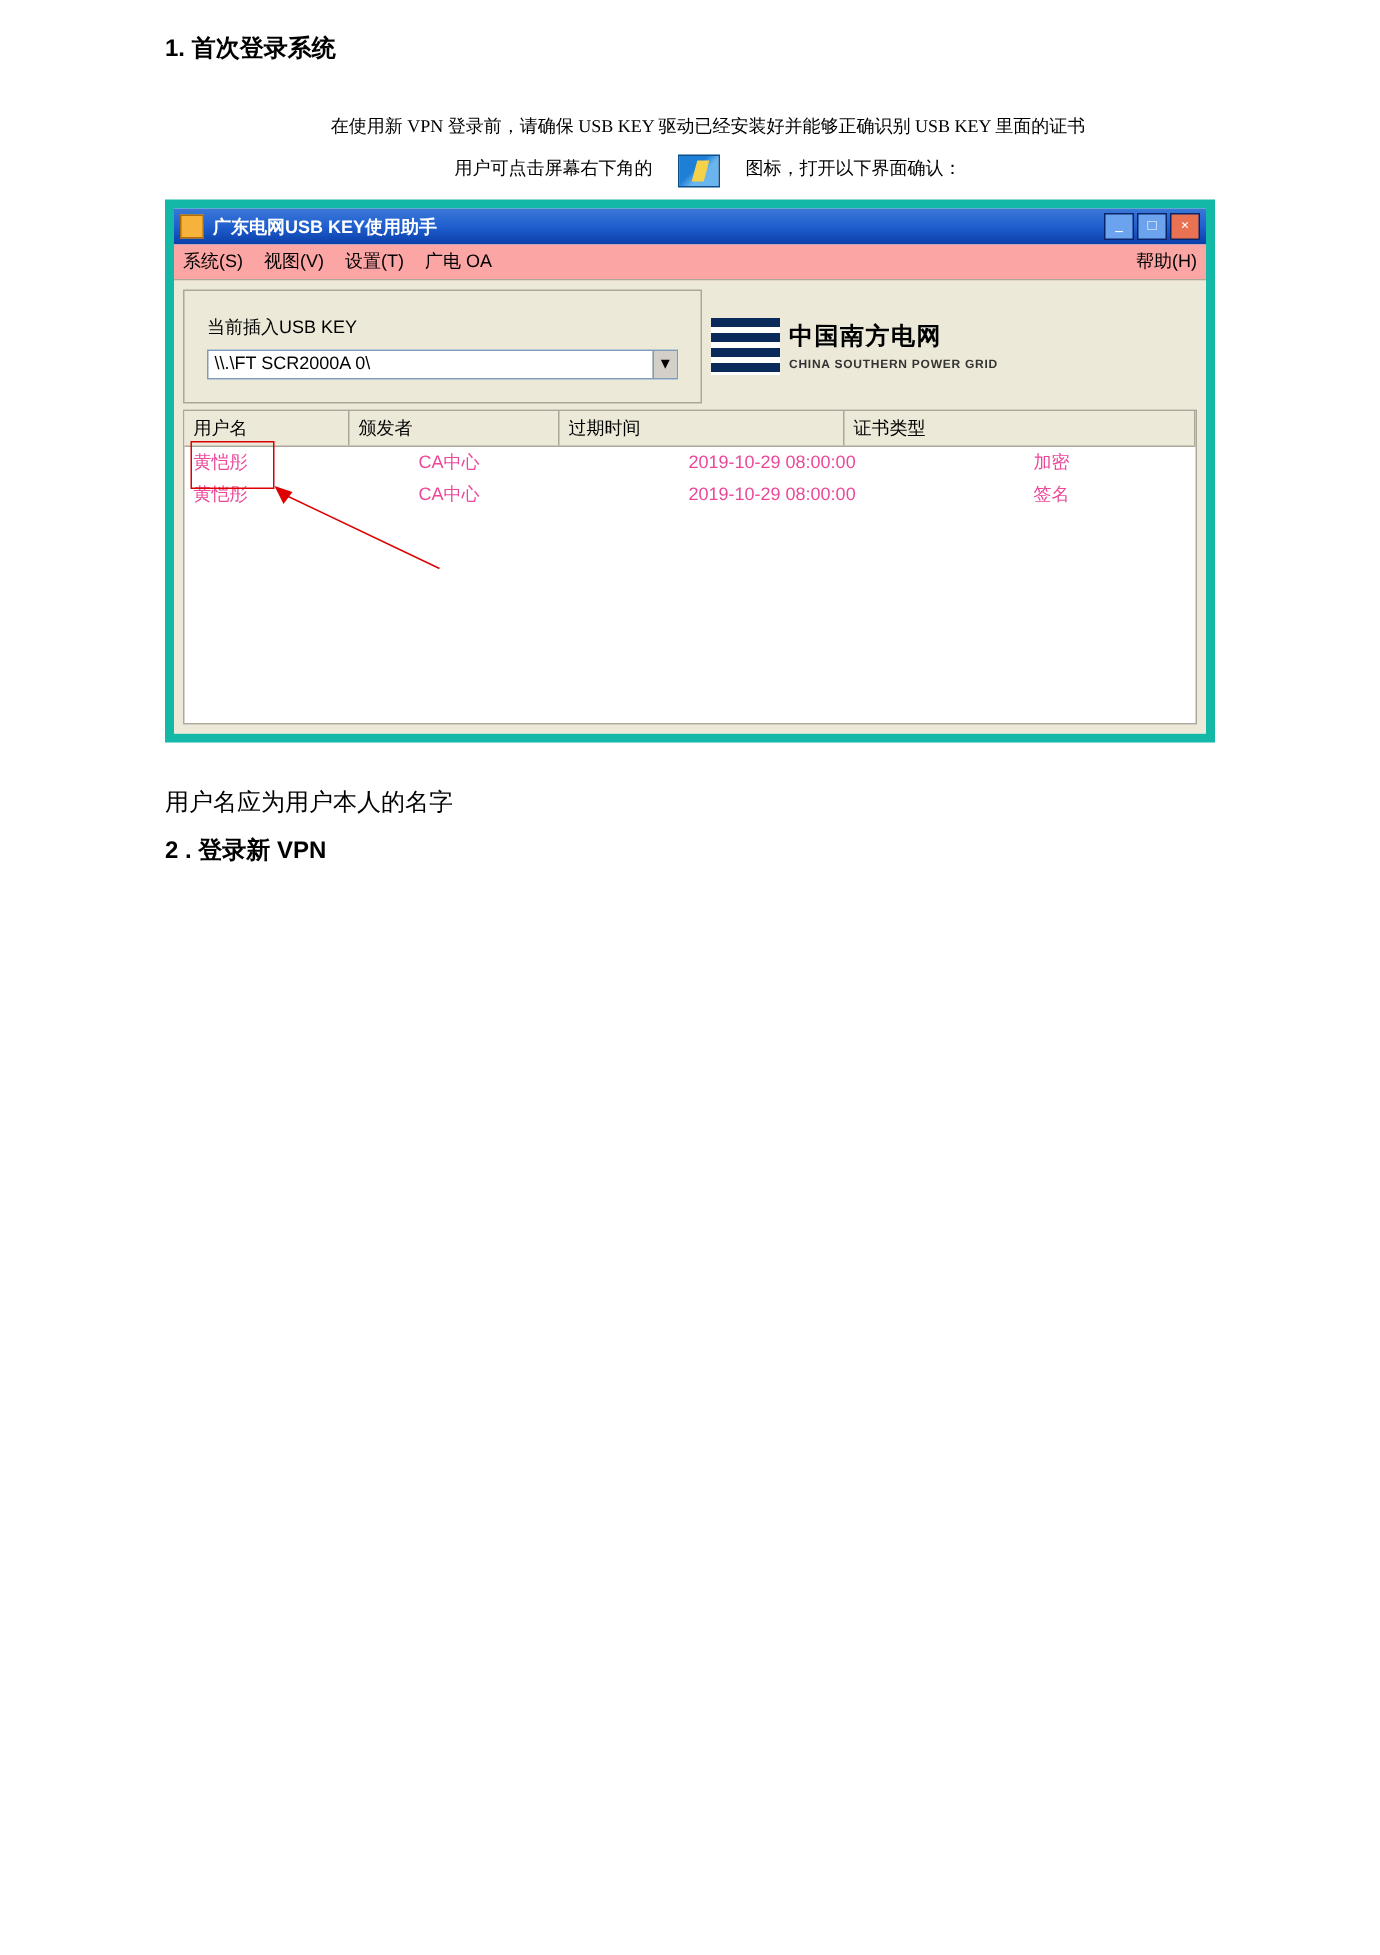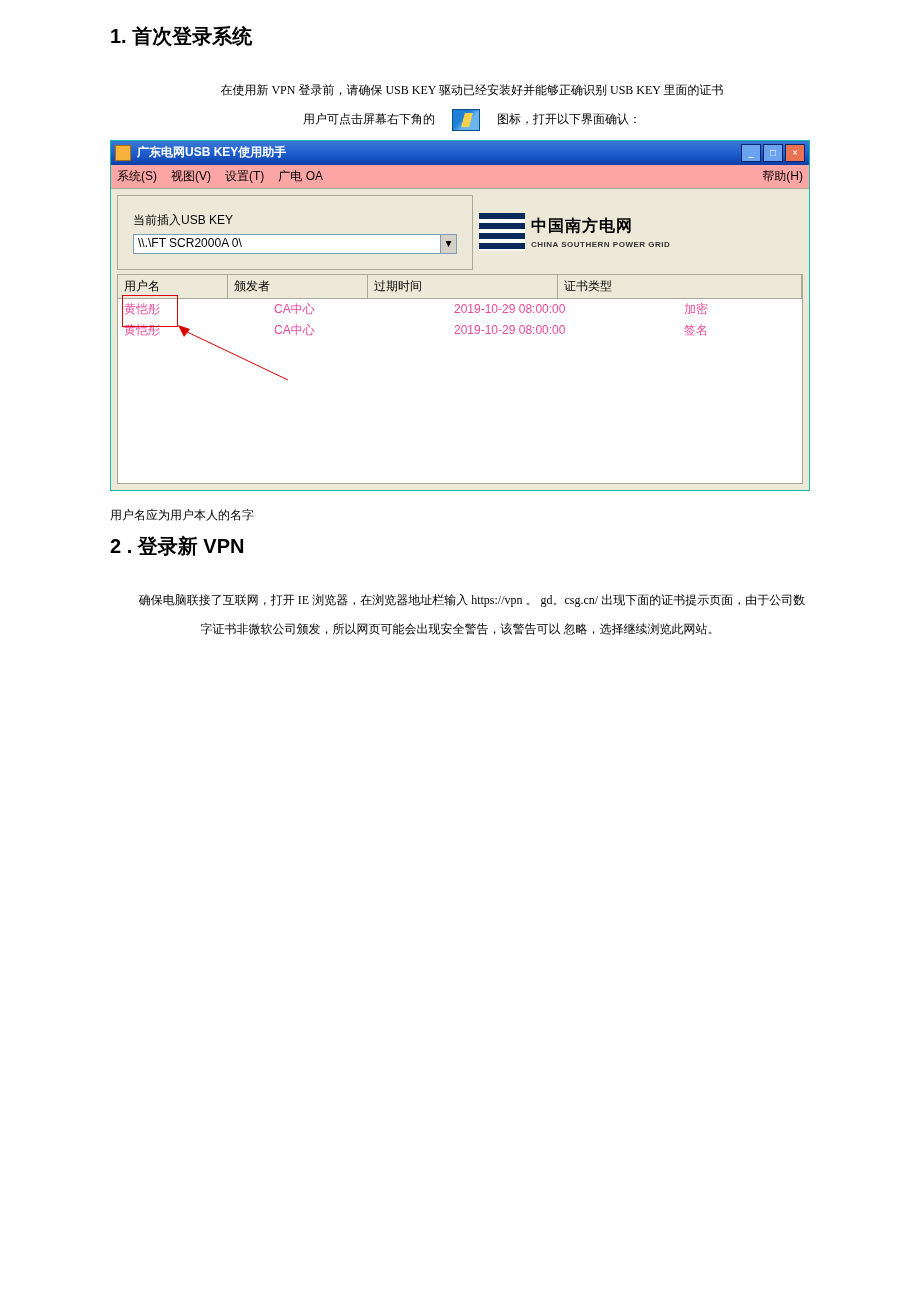--- a/index.html
+++ b/index.html
@@ -8,32 +8,32 @@
     width: 920px;
     font-family: "SimSun", "Songti SC", serif;
     color: #000;
     line-height: 1.6;
   }
   .page {
     padding: 20px 110px 40px 110px;
   }
   h2 {
     font-family: Arial, "Microsoft YaHei", sans-serif;
-    font-size: 20px;
+    font-size: 16px;
     font-weight: bold;
     margin-bottom: 24px;
   }
   .para {
     font-size: 12px;
     line-height: 2.4;
     text-indent: 2em;
     text-align: center;
   }
   .para-noindent {
-    font-size: 12px;
+    font-size: 16px;
     line-height: 2.4;
   }
   .inline-icon {
     display: inline-block;
     width: 28px;
     height: 22px;
     vertical-align: middle;
     background: linear-gradient(135deg, #1e7fd6 40%, #6bb5ef 60%);
     border: 1px solid #0a4f8a;
     position: relative;
@@ -43,23 +43,23 @@
     content: "";
     position: absolute;
     left: 10px; top: 3px;
     width: 8px; height: 14px;
     background: #f6d24a;
     transform: skewX(-15deg);
   }
 
   
   .xp-window {
-    border: 1px solid #14b8a6;
+    border: 6px solid #14b8a6;
     margin-top: 6px;
-    margin-bottom: 10px;
+    margin-bottom: 22px;
     font-family: "SimSun", Tahoma, sans-serif;
     font-size: 12px;
   }
   .xp-titlebar {
     background: linear-gradient(to bottom, #3b78d6 0%, #1f5fcf 50%, #0a3ea8 100%);
     color: #fff;
     display: flex;
     align-items: center;
     height: 24px;
     padding: 0 4px;
@@ -252,15 +252,14 @@
           <polygon points="0,0 12,4 6,12" fill="#d00"></polygon>
         </svg>
       </div>
     </div>
   </div>
 
   <p class="para-noindent">用户名应为用户本人的名字</p>
 
   <h2>2 . 登录新 VPN</h2>
 
-  <p class="para">确保电脑联接了互联网，打开 IE 浏览器，在浏览器地址栏输入 https://vpn 。 gd。csg.cn/ 出现下面的证书提示页面，由于公司数 字证书非微软公司颁发，所以网页可能会出现安全警告，该警告可以 忽略，选择继续浏览此网站。</p>
 
 </div>
 
 </body></html>

